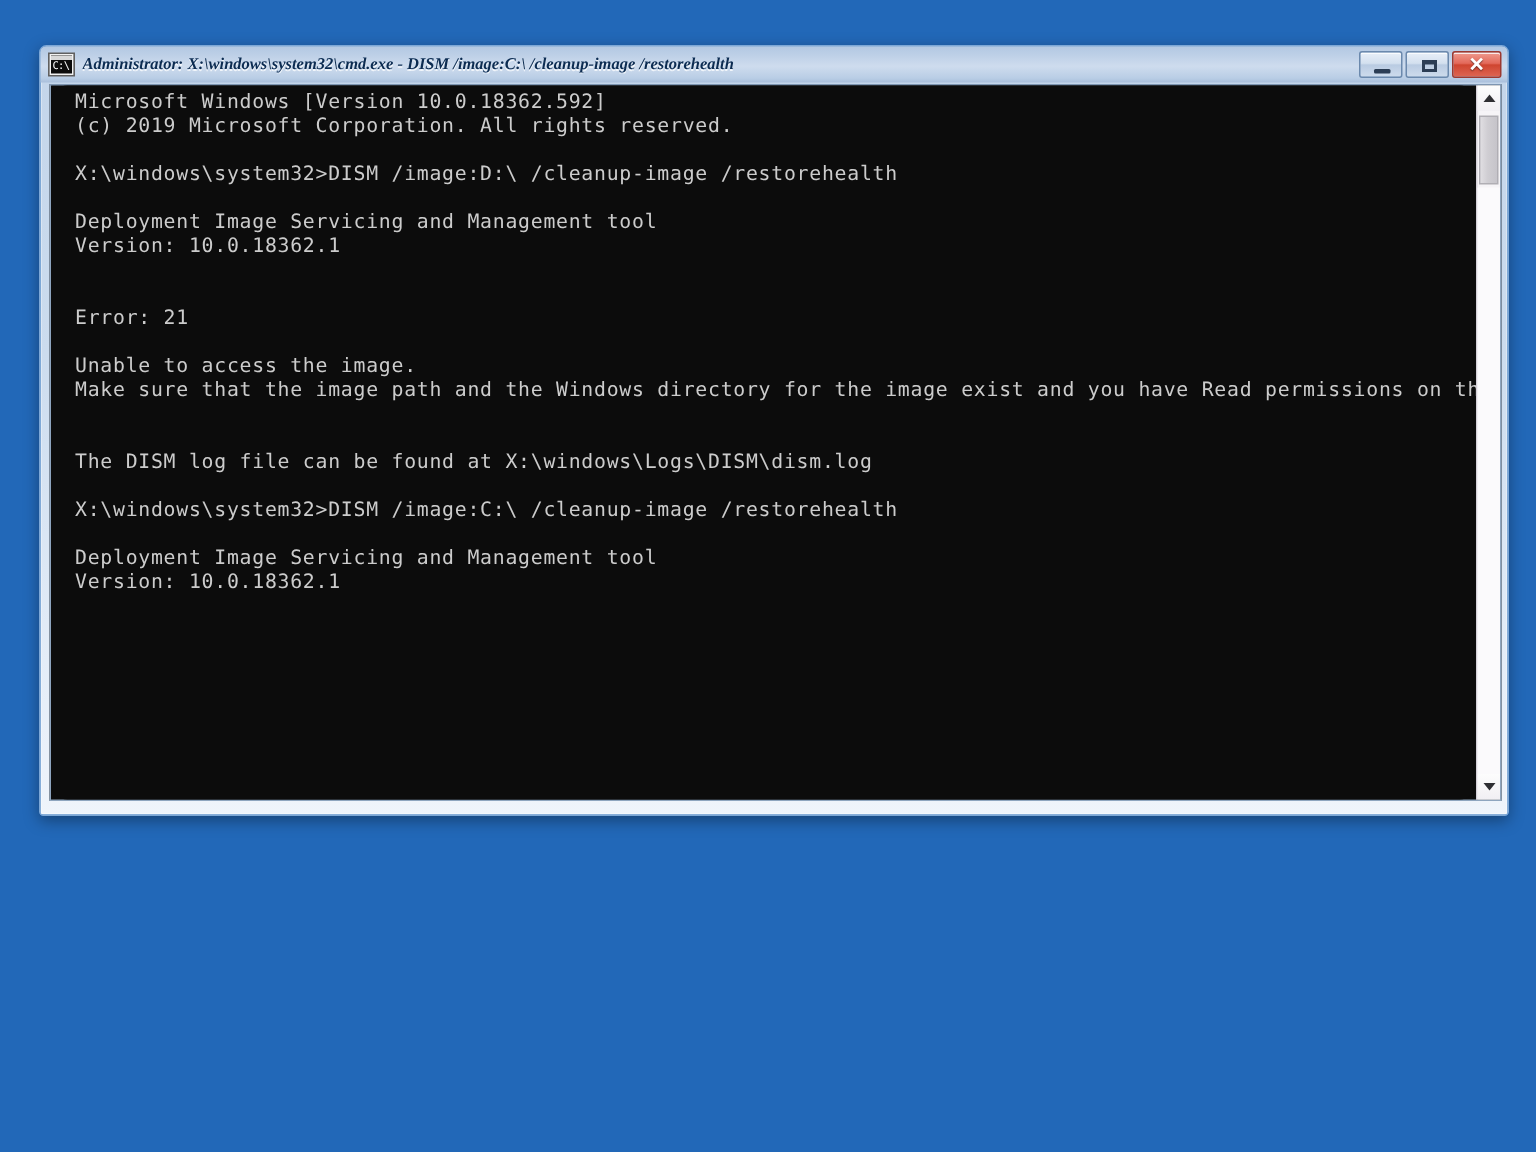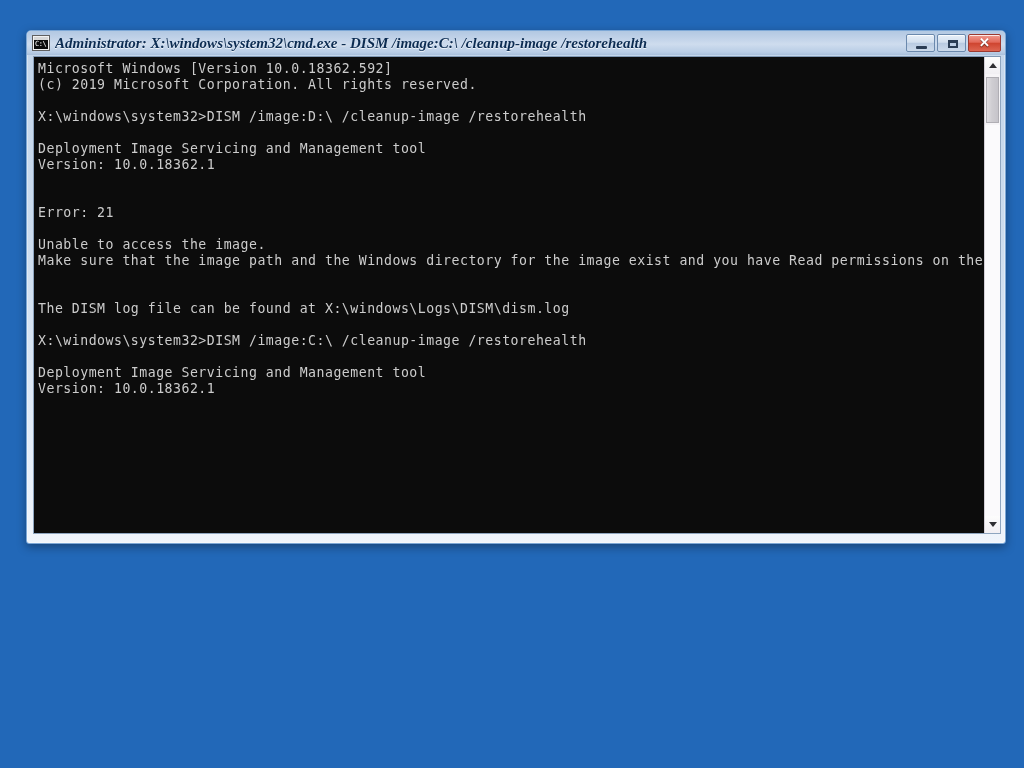--- a/index.html
+++ b/index.html
@@ -69,21 +69,21 @@
     font-size: 7px;
     line-height: 8px;
     color: #ffffff;
     letter-spacing: -0.5px;
   }
 
   #title-text {
     font-family: "Liberation Serif", serif;
     font-style: italic;
     font-weight: bold;
-    font-size: 15px;
+    font-size: 11px;
     color: #0c2c52;
     white-space: nowrap;
     text-shadow: 0 1px 0 rgba(255,255,255,0.75);
     flex: 1 1 auto;
     overflow: hidden;
   }
 
   
   #window-controls {
     display: flex;
@@ -149,21 +149,21 @@
     display: flex;
   }
 
   #console-output {
     flex: 1 1 auto;
     background: #0c0c0c;
     color: #ccccd0;
     font-family: "DejaVu Sans Mono", monospace;
     font-size: 13.2px;
     line-height: 16px;
-    padding: 4px 0 0 4px;
+    padding: 4px 0 0 16px;
     white-space: pre;
     overflow: hidden;
     letter-spacing: 0.5px;
     border-radius: 11px;
   }
   #console-output .line { min-height: 16px; }
 
   
   #console-scrollbar {
     flex: 0 0 16px;

